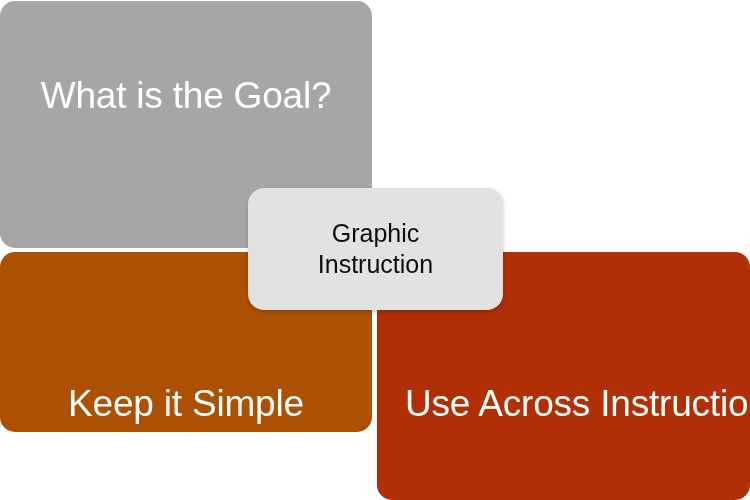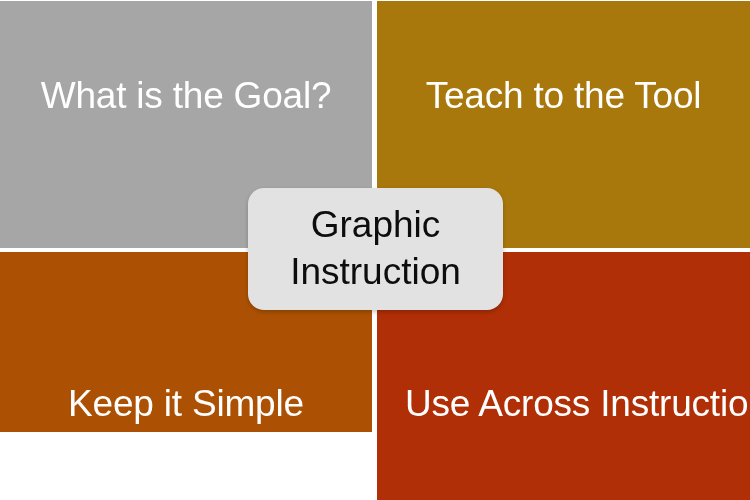--- a/index.html
+++ b/index.html
@@ -18,20 +18,21 @@
     overflow: hidden;
     background: #ffffff;
   }
   .quadrant {
     position: absolute;
     display: flex;
     align-items: center;
     justify-content: center;
     overflow: visible;
     box-sizing: border-box;
+    border-radius: 15px;
   }
   .quadrant .q-label {
     font-family: "Liberation Sans", sans-serif;
     font-size: 37px;
     font-weight: 400;
     color: #ffffff;
     letter-spacing: -0.2px;
     white-space: nowrap;
     line-height: 1.05;
     text-align: center;
@@ -84,40 +85,37 @@
     border-radius: 16px;
     box-shadow: 0 2px 4px rgba(0,0,0,0.22);
     display: flex;
     flex-direction: column;
     align-items: center;
     justify-content: center;
     z-index: 5;
   }
   #center-box .center-line {
     font-family: "Liberation Sans", sans-serif;
-    font-size: 37px;
+    font-size: 25px;
     font-weight: 400;
     color: #0d0d0d;
     line-height: 1.26;
     text-align: right;
     white-space: nowrap;
   }
 </style>
 </head>
 <body>
 
 <div id="stage">
 
   <div class="quadrant" id="q-top-left" style="background-color: rgb(166, 166, 166);">
     <span class="q-label" style="color: rgb(255, 255, 255);">What is the Goal?</span>
   </div>
 
-  <div class="quadrant" id="q-top-right" style="background-color: rgb(168, 120, 13);">
-    <span class="q-label" style="color: rgb(255, 255, 255);">Teach to the Tool</span>
-  </div>
 
   <div class="quadrant" id="q-bottom-left" style="background-color: rgb(172, 81, 3);">
     <span class="q-label" style="color: rgb(255, 255, 255);">Keep it Simple</span>
   </div>
 
   <div class="quadrant" id="q-bottom-right" style="background-color: rgb(176, 47, 6);">
     <span class="q-label" style="color: rgb(255, 255, 255);">Use Across Instruction</span>
   </div>
 
   <div id="center-box" style="background-color: rgb(226, 226, 226);">

